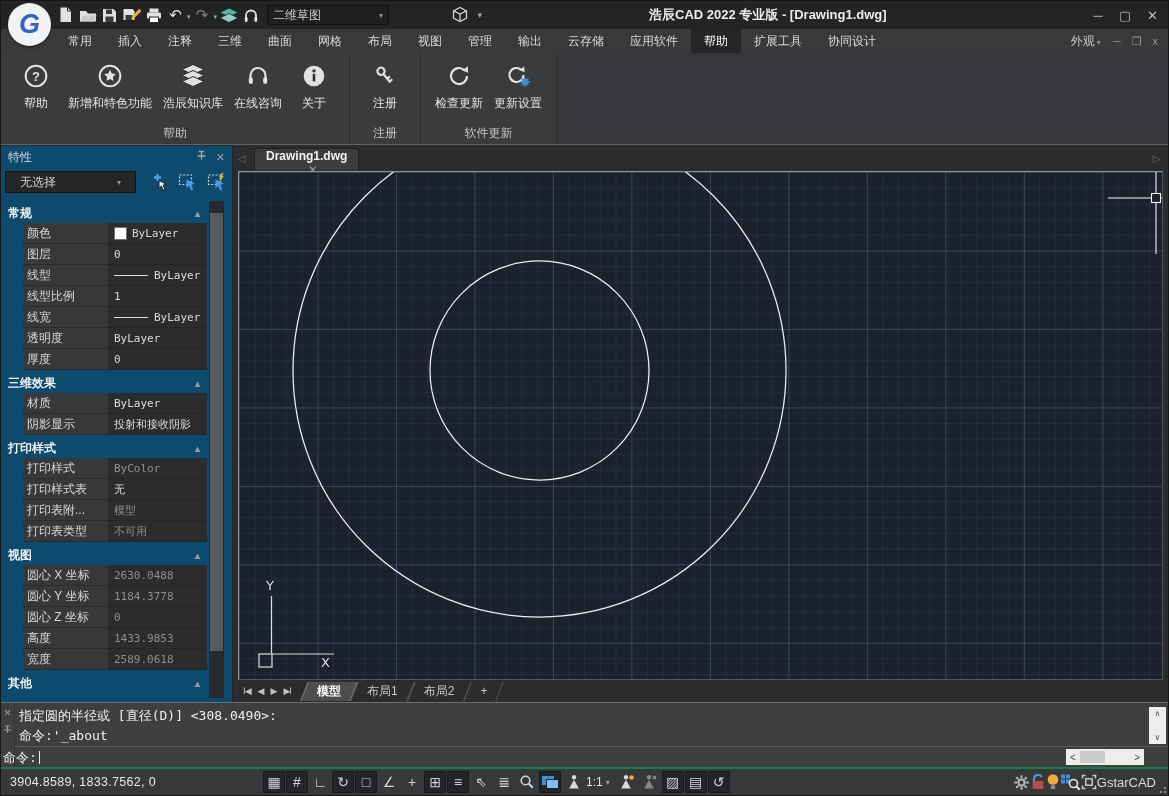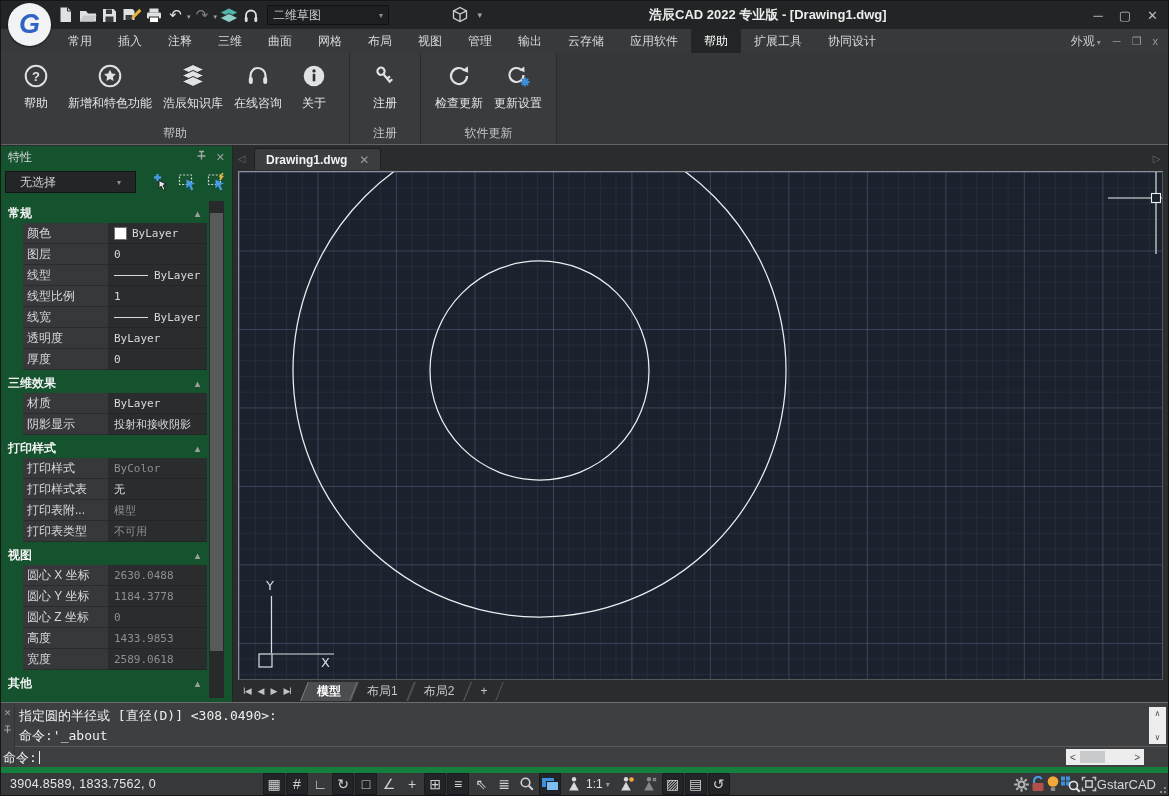--- a/index.html
+++ b/index.html
@@ -35,21 +35,21 @@
   
   .ribbon{position:absolute;left:0;top:52px;right:0;height:92px;background:#36373a;border-bottom:1px solid #626466;box-sizing:border-box;}
   #rgroups{display:flex;height:100%;}
   .rgroup{height:100%;border-right:1px solid #2a2b2c;display:flex;flex-direction:column;background:#3a3b3d;}
   .rbtns{flex:1;display:flex;align-items:flex-start;justify-content:center;gap:1px;padding:7px 9px 0;}
   .rbtn{display:flex;flex-direction:column;align-items:center;gap:5px;padding:2px 5px;min-width:42px;}
   .ricon{height:28px;display:flex;align-items:center;justify-content:center;}
   .rlabel{font-size:12px;color:#e3e4e5;white-space:nowrap;}
   .rglabel{height:19px;line-height:17px;text-align:center;color:#c4c5c6;font-size:12px;}
   
-  .props{position:absolute;left:0;top:145px;width:232px;bottom:92px;background:#14532d;border-right:1px solid #232425;box-sizing:border-box;}
+  .props{position:absolute;left:0;top:145px;width:232px;bottom:92px;background:#0c4a6e;border-right:1px solid #232425;box-sizing:border-box;}
   .phead{height:22px;display:flex;align-items:center;padding:0 7px;color:#d9dadb;}
   .phead .sp{margin-left:auto;display:flex;gap:9px;align-items:center;color:#9fa0a2;}
   .ptoolbar{height:28px;display:flex;align-items:center;padding:0 4px;gap:5px;}
   .pselect{width:134px;height:20px;background:#242527;border:1px solid #131415;display:flex;align-items:center;
            padding:0 14px;color:#d0d1d2;}
   .pselect .dd{margin-left:auto;font-size:8px;color:#8e9092;}
   .ptool{width:23px;height:21px;display:flex;align-items:center;justify-content:center;}
   #psecs{position:absolute;left:0;top:54px;right:25px;bottom:2px;overflow:hidden;}
   .psech{height:20px;margin-top:3px;display:flex;align-items:center;padding:0 7px;font-weight:bold;color:#f1f2f3;}
   .psech .arr{margin-left:auto;color:#9b9c9e;font-size:10px;}
@@ -64,21 +64,21 @@
   .swatch{width:11px;height:11px;background:#ffffff;border:1px solid #6f7173;margin-right:5px;flex:none;}
   .linesample{width:34px;border-top:1px solid #d9dadb;margin-right:6px;flex:none;}
   .pscroll{position:absolute;right:8px;top:55px;bottom:5px;width:15px;background:#28292b;}
   .pthumb{position:absolute;left:1px;right:1px;top:12px;height:438px;background:#57595b;}
   
   .docarea{position:absolute;left:233px;top:145px;right:0;bottom:93px;background:#2b2c2d;}
   .dtabbar{position:absolute;left:0;top:0;right:0;height:24px;display:flex;align-items:flex-end;}
   .dtarrow{width:15px;text-align:center;color:#6d6f71;font-size:10px;line-height:22px;}
   .dtarrow.r{position:absolute;right:4px;bottom:0;}
   .dtab{height:21px;margin-left:5px;background:#3c3d3f;border:1px solid #1e1f20;border-bottom:none;border-radius:3px 3px 0 0;
-        display:flex;align-items:center;padding:0 11px;font-weight:bold;color:#f1f2f3;}
+        display:flex;align-items:center;padding:0 11px;font-weight:bold;color:#f1f2f3;flex-direction:column;}
   .dtab .x{margin-left:12px;color:#9b9c9e;font-weight:normal;}
   .cvwrap{position:absolute;left:4px;right:5px;top:25px;bottom:22px;
           border:1px solid #8f9295;border-right-color:#55575a;border-bottom-color:#55575a;
           background-color:#1b212d;overflow:hidden;
           background-image:
             linear-gradient(rgba(130,150,200,0.22) 1px,transparent 1px),
             linear-gradient(90deg,rgba(130,150,200,0.22) 1px,transparent 1px),
             linear-gradient(rgba(130,150,200,0.09) 1px,transparent 1px),
             linear-gradient(90deg,rgba(130,150,200,0.09) 1px,transparent 1px);
           background-size:78.5px 78.5px,78.5px 78.5px,15.7px 15.7px,15.7px 15.7px;}
@@ -100,21 +100,21 @@
            font-family:"DejaVu Sans Mono",monospace;font-size:13px;color:#edeeee;line-height:20px;overflow:hidden;}
   .cmdsep{position:absolute;left:14px;right:0;top:43px;border-top:1px solid #595a5c;}
   .cmdprompt{position:absolute;left:2px;top:46px;font-family:"DejaVu Sans Mono",monospace;font-size:13px;color:#edeeee;}
   .caret{display:inline-block;width:7px;height:13px;background:transparent;border-left:1px solid #edeeee;margin-left:2px;vertical-align:-2px;}
   .vscroll{position:absolute;right:2px;top:4px;width:17px;height:37px;background:#ededee;
            display:flex;flex-direction:column;justify-content:space-between;align-items:center;color:#4a4b4c;font-size:8px;padding:2px 0;box-sizing:border-box;}
   .hscroll{position:absolute;right:24px;bottom:2px;width:78px;height:16px;background:#ededee;
            display:flex;align-items:center;color:#4a4b4c;font-size:10px;padding:0 4px;box-sizing:border-box;}
   .hthumb{width:25px;height:12px;background:#c9cacb;margin-left:4px;margin-right:auto;}
   
-  .status{position:absolute;left:0;right:0;bottom:0;height:28px;background:#37383a;border-top:6px solid #15803d;
+  .status{position:absolute;left:0;right:0;bottom:0;height:28px;background:#37383a;border-top:2px solid #15803d;
           display:flex;align-items:center;box-sizing:border-box;}
   .coords{margin-left:9px;font-size:12.5px;color:#e5e6e7;letter-spacing:.3px;}
   #stoggles{position:absolute;left:262px;display:flex;align-items:center;gap:1px;}
   .stog{min-width:22px;height:22px;display:flex;align-items:center;justify-content:center;border-radius:2px;color:#d0d1d3;}
   .stog.on{background:#232427;box-shadow:inset 0 0 0 1px #1a1b1d;}
   .stog .tg{font-size:14px;line-height:1;}
   .stog.dis{color:#707274;}
   .sscale{gap:3px;padding:0 5px;font-size:12px;color:#e2e3e4;}
   .sscale .dd{font-size:8px;color:#9b9c9e;}
   #sright{position:absolute;right:12px;display:flex;align-items:center;}

